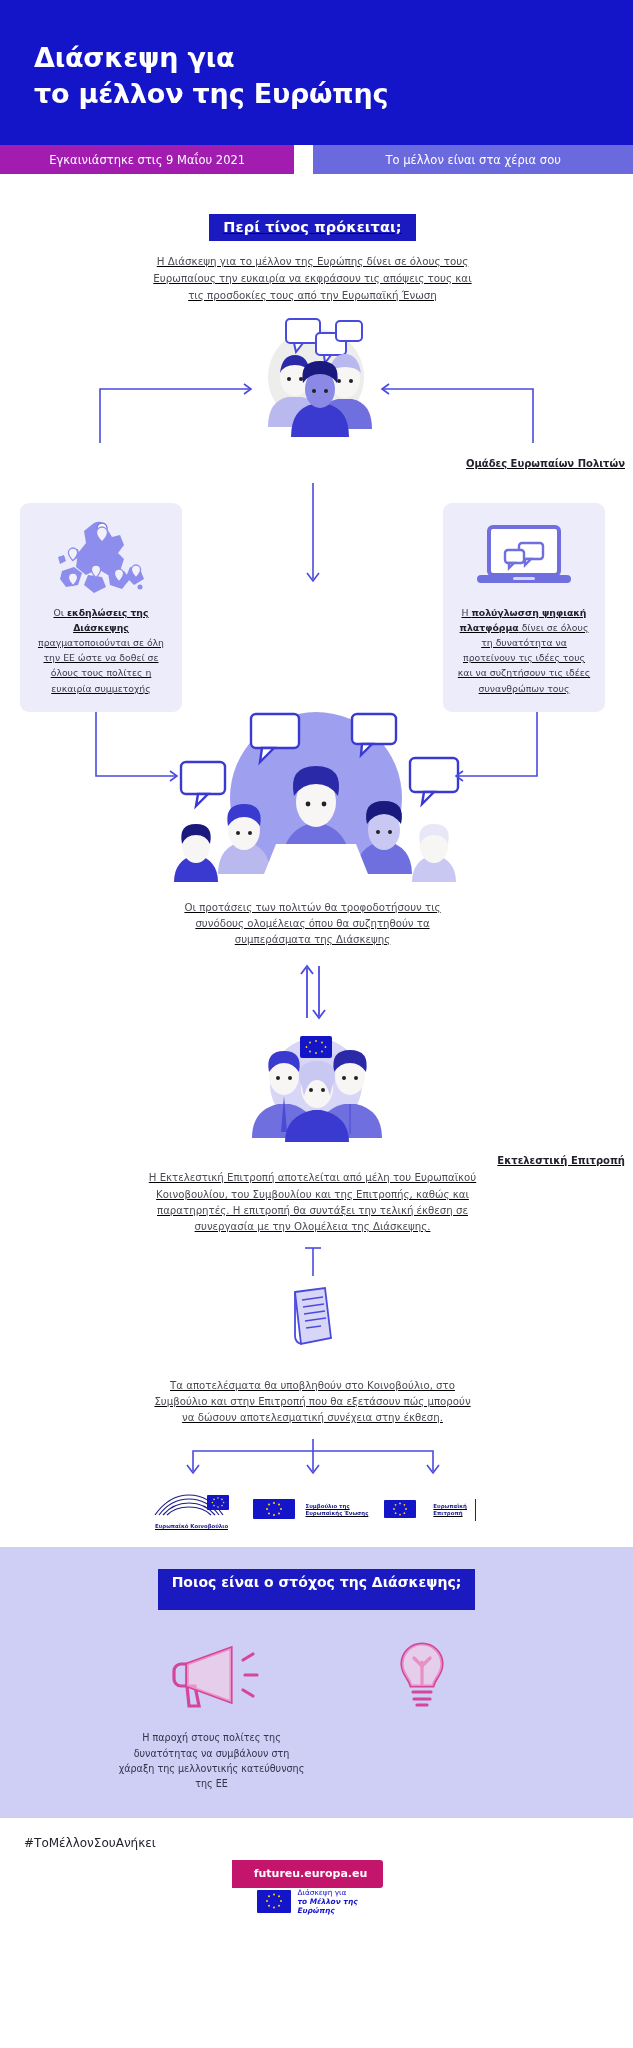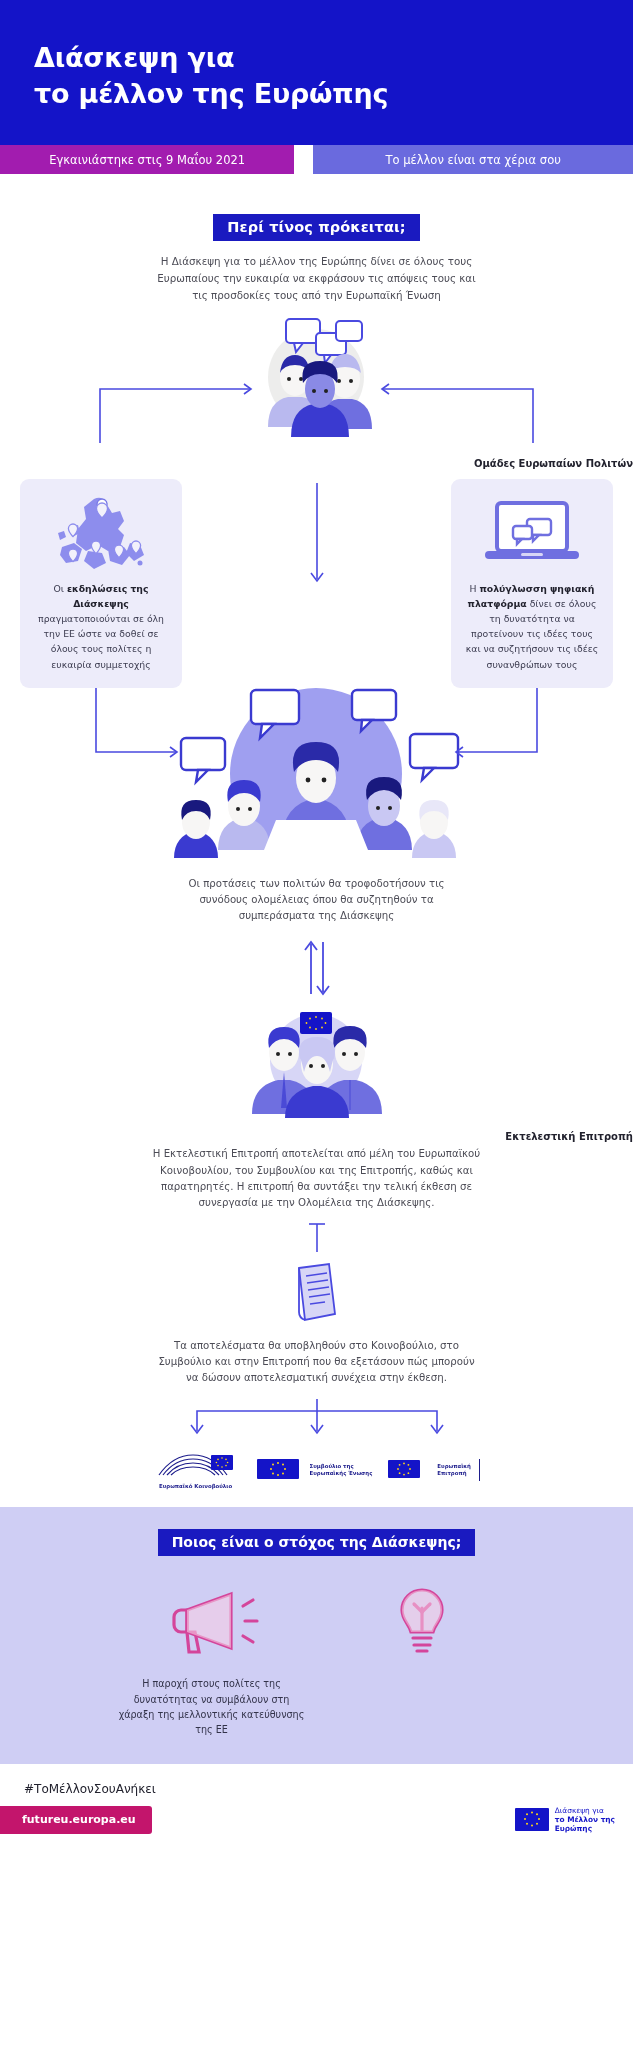--- a/index.html
+++ b/index.html
@@ -88,31 +88,32 @@
     text-align: center;
     max-width: 300px;
     margin: 4px auto 0 auto;
   }
 
   .card {
     background: #edecfa;
     border-radius: 9px;
     padding: 14px 12px 16px 12px;
     width: 162px;
+    margin-top: 24px;
   }
   .card-text {
     font-size: 9.3px;
     line-height: 1.62;
     color: #3c3c50;
     text-align: center;
     margin-top: 8px;
   }
   .card-text b { color: #22222e; }
 
-  .content { padding: 0 0 0 0; position: relative; }
+  .content { padding: 0 8px 0 0; position: relative; text-decoration: underline; }
 
   .row3 {
     display: flex;
     align-items: flex-start;
     justify-content: space-between;
     padding: 0 20px;
     margin-top: 10px;
   }
   .col-center { width: 250px; margin-top: 0; }
 
@@ -120,21 +121,21 @@
   .goal-wrap {
     background: #cfcef4;
     padding: 22px 0 26px 0;
     margin-top: 18px;
   }
   .goal-title {
     background: #1a1ac0;
     color: #fff;
     font-size: 14px;
     font-weight: bold;
-    padding: 5px 14px 6px 14px;
+    padding: 5px 14px 20px 14px;
     width: fit-content;
     margin: 0 auto;
   }
   .goal-cols {
     display: flex;
     justify-content: center;
     gap: 20px;
     margin-top: 26px;
     padding: 0 34px;
   }
@@ -151,35 +152,36 @@
     font-weight: 400;
     padding: 18px 0 0 24px;
   }
 
   
   .footer {
     display: flex;
     align-items: center;
     justify-content: space-between;
     padding: 10px 18px 14px 0;
+    flex-direction: column;
   }
   .url-pill {
     background: #c3156c;
     color: #fff;
     font-size: 11px;
     font-weight: bold;
     padding: 7px 16px 8px 22px;
     border-radius: 0 3px 3px 0;
     margin-left: 0;
   }
   .foot-logo { display: flex; align-items: center; gap: 6px; }
   .foot-logo .ftxt {
     font-size: 7.4px; line-height: 1.25; color: #1414c8;
   }
-  .foot-logo .ftxt b { display:block; }
+  .foot-logo .ftxt b { display:block;font-style:italic; }
 
   
   .inst-row {
     display: flex; justify-content: center; align-items: center;
     gap: 14px; margin-top: 6px; padding: 0 40px;
   }
   .inst { display:flex; align-items:center; gap:5px; }
   .inst .ilabel { font-size: 5.4px; color: #1d1d8c; line-height:1.2; font-weight:600; }
   .small-caption { font-size:10.2px; line-height:1.6; color:#4c4c56; text-align:center; max-width:320px; margin:0 auto; }
 </style>
@@ -437,21 +439,21 @@
       <g stroke="#4a4ae0" stroke-width="1.3">
         <line x1="21" y1="14" x2="42" y2="11"></line>
         <line x1="22" y1="21" x2="43" y2="18"></line>
         <line x1="23" y1="28" x2="44" y2="25"></line>
         <line x1="24" y1="35" x2="45" y2="32"></line>
         <line x1="25" y1="42" x2="40" y2="40"></line>
       </g>
     </svg>
   </div>
 
-  <div class="small-caption" style="margin-top:10px">Τα αποτελέσματα θα υποβληθούν στο Κοινοβούλιο, στο Συμβούλιο και στην Επιτροπή που θα εξετάσουν πώς μπορούν να δώσουν αποτελεσματική συνέχεια στην έκθεση.</div>
+  <div class="small-caption" style="margin-top:26px">Τα αποτελέσματα θα υποβληθούν στο Κοινοβούλιο, στο Συμβούλιο και στην Επιτροπή που θα εξετάσουν πώς μπορούν να δώσουν αποτελεσματική συνέχεια στην έκθεση.</div>
 
   <div style="text-align:center;margin-top:12px">
     <svg width="400" height="42" viewBox="0 0 400 42">
       <path d="M200 0 L200 12 L80 12 L80 32" fill="none" stroke="#4a4ae0" stroke-width="1.6"></path>
       <path d="M74 26 l6 8 l6 -8" fill="none" stroke="#4a4ae0" stroke-width="1.6"></path>
       <path d="M200 12 L200 32" fill="none" stroke="#4a4ae0" stroke-width="1.6"></path>
       <path d="M194 26 l6 8 l6 -8" fill="none" stroke="#4a4ae0" stroke-width="1.6"></path>
       <path d="M200 12 L320 12 L320 32" fill="none" stroke="#4a4ae0" stroke-width="1.6"></path>
       <path d="M314 26 l6 8 l6 -8" fill="none" stroke="#4a4ae0" stroke-width="1.6"></path>
     </svg>

